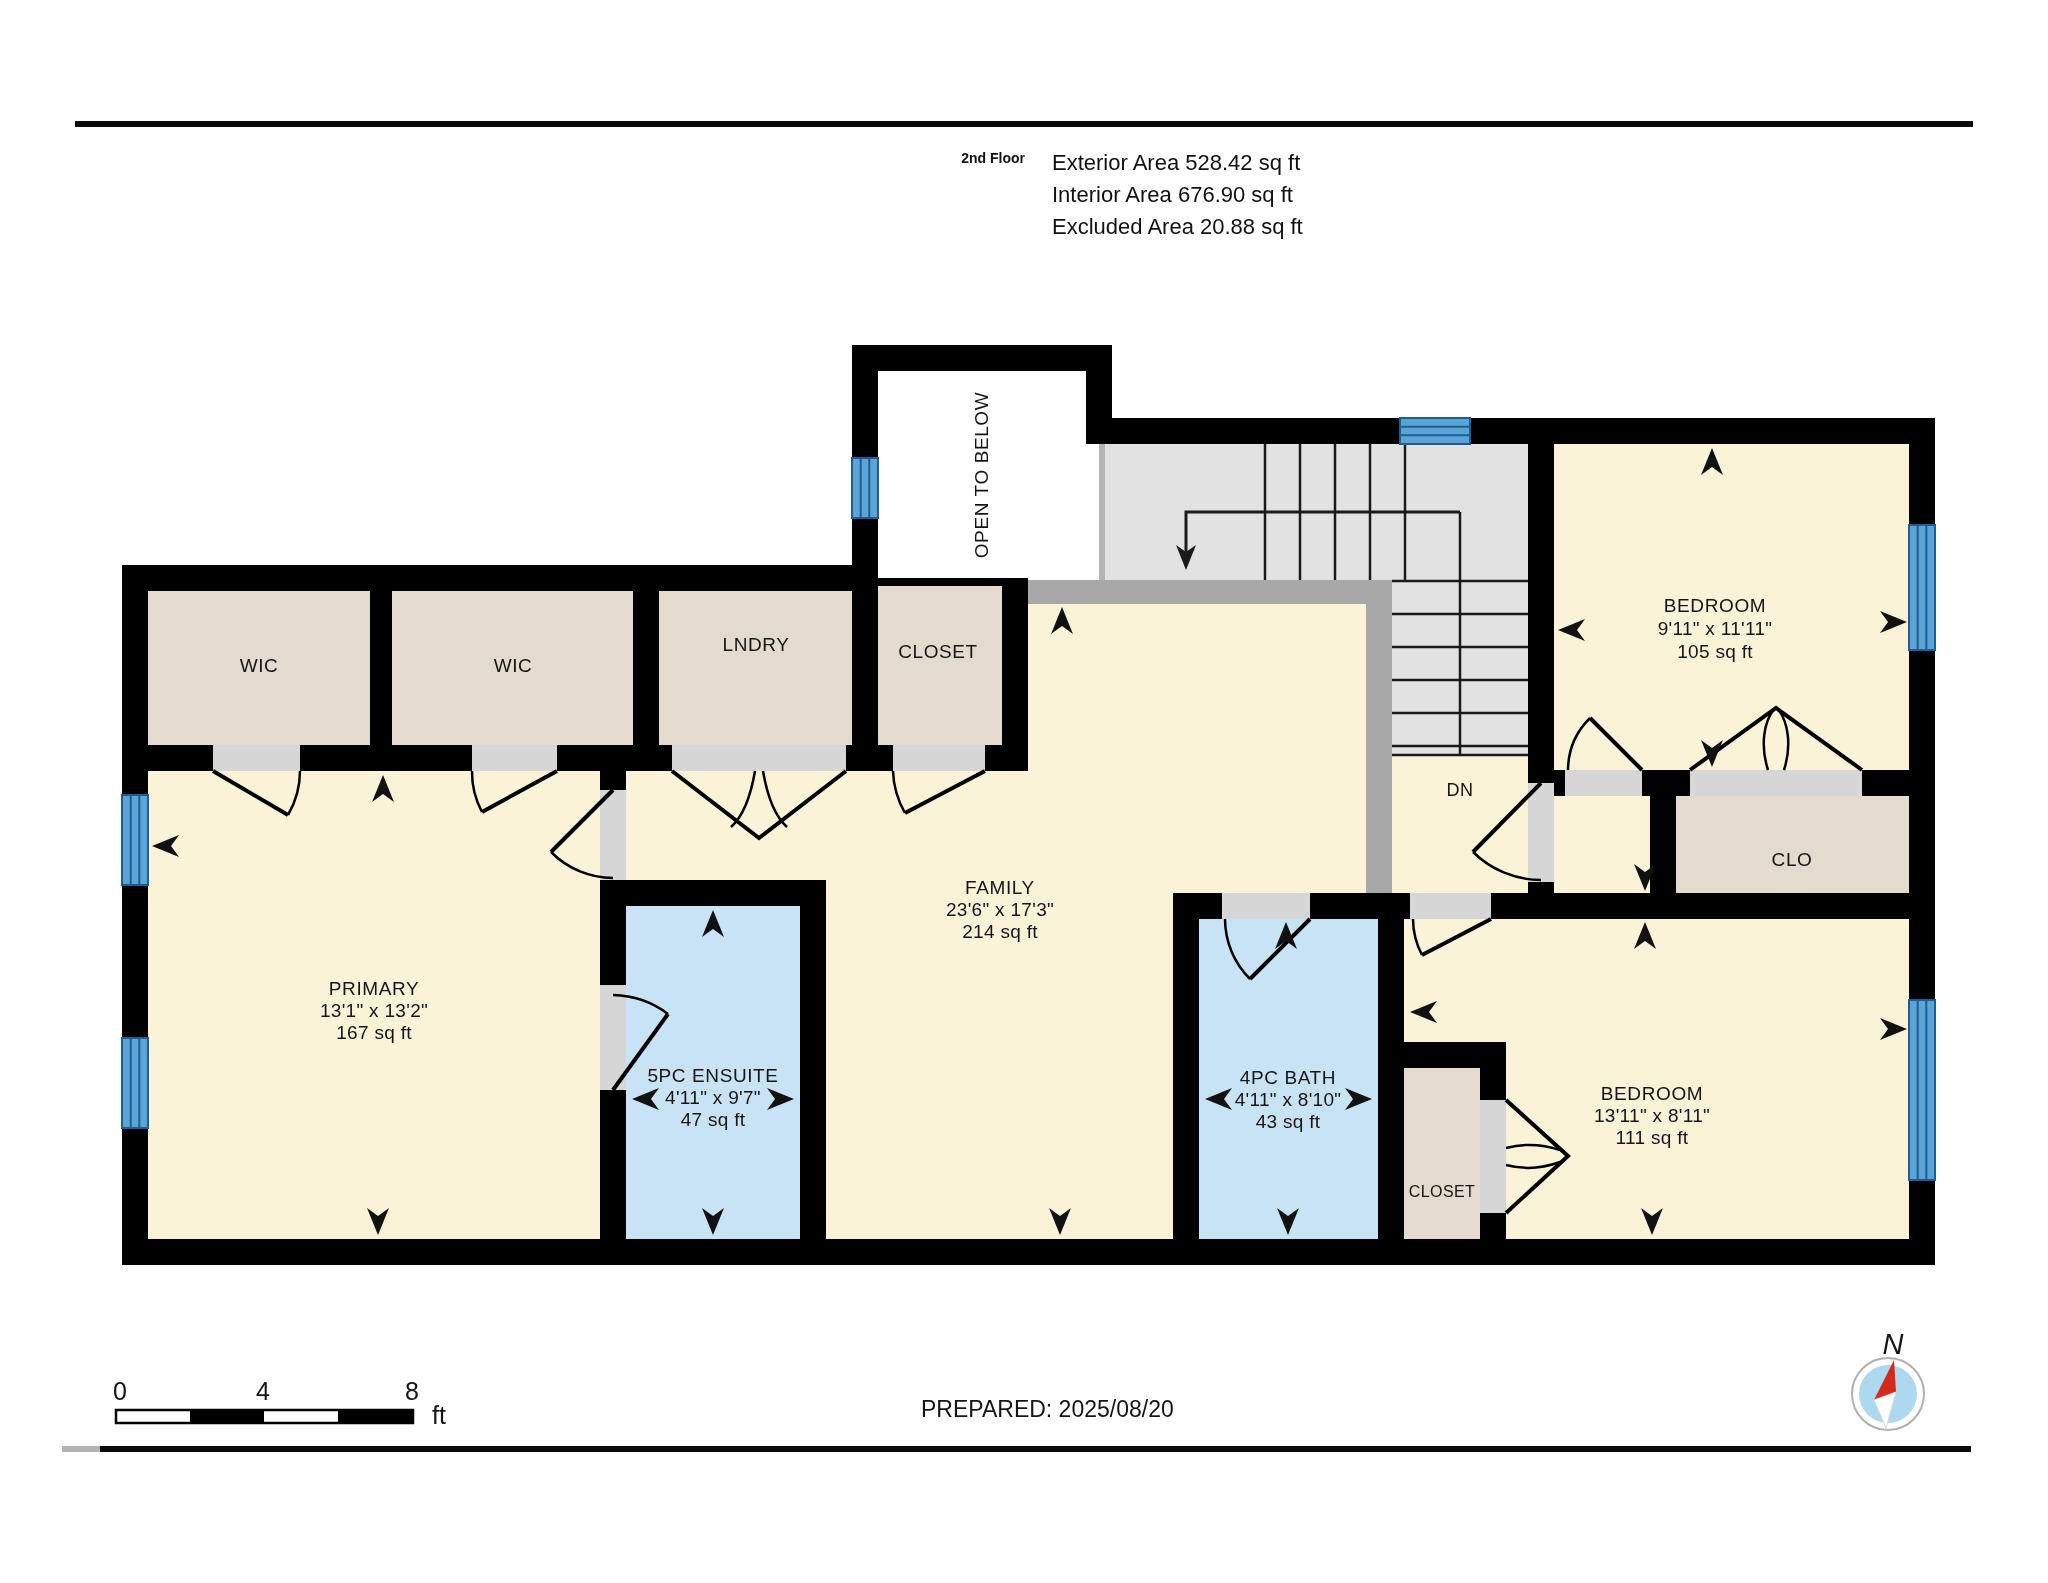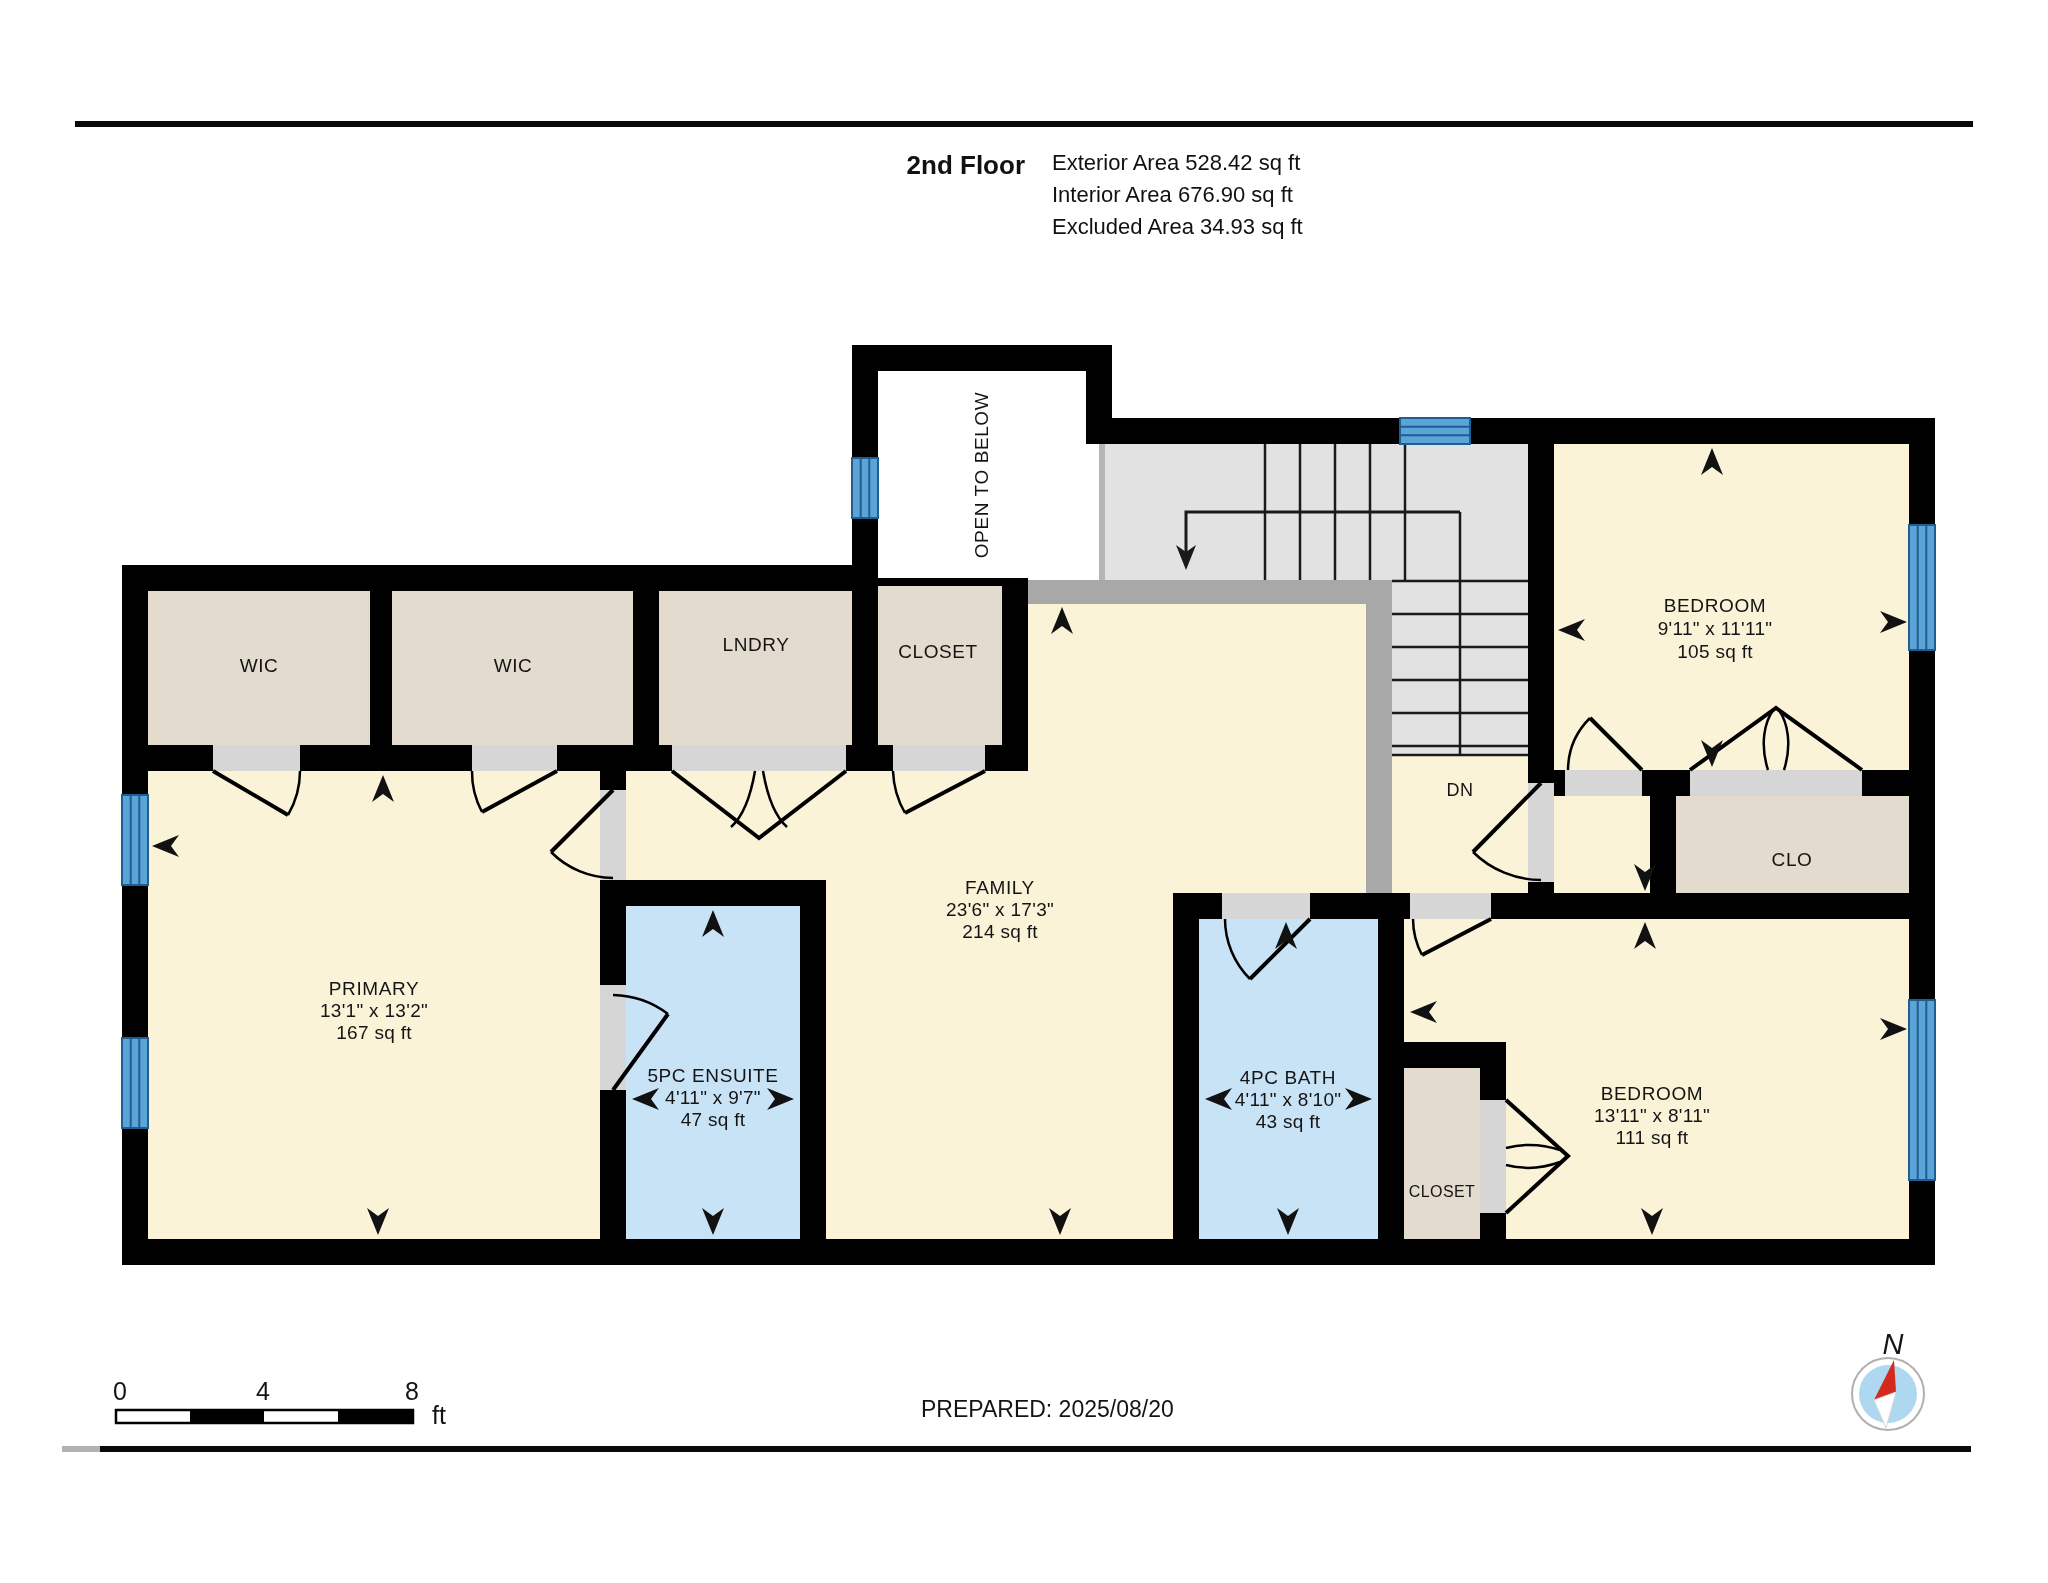--- a/index.html
+++ b/index.html
@@ -2,21 +2,21 @@
 <html><head>
 <meta charset="utf-8">
 <style>
   html,body{margin:0;padding:0;background:#ffffff;}
   .page{position:relative;width:2048px;height:1583px;background:#fff;overflow:hidden;
         font-family:"Liberation Sans",sans-serif;color:#111;}
   .title{position:absolute;left:0;top:54px;width:100%;text-align:center;
          font-size:44px;font-weight:bold;letter-spacing:0.5px;}
   .rule{position:absolute;left:75px;top:121px;width:1898px;height:6px;background:#0a0a0a;}
   .floor-label{position:absolute;left:700px;top:150px;width:325px;text-align:right;
-               font-size:26px;font-weight:bold;}
+               font-size:14px;font-weight:bold;}
   .area-line{position:absolute;left:1052px;font-size:22px;}
   .a0{top:150px}.a1{top:182px}.a2{top:214px}
   .plan-svg{position:absolute;left:0;top:0;}
   svg text{font-family:"Liberation Sans",sans-serif;fill:#141414;}
   .room-lbl{font-size:19px;letter-spacing:0.6px;}
   .room-sub{font-size:19px;letter-spacing:0.3px;}
   .small-lbl{font-size:16px;letter-spacing:0.4px;}
   .dn-lbl{font-size:18px;letter-spacing:0.5px;}
   .tick{font-size:25px;}
   .prepared{font-size:23px;}
@@ -28,21 +28,21 @@
 </style>
 </head>
 <body>
 
 <div class="page">
 
   <div class="rule"></div>
   <div class="floor-label">2nd Floor</div>
   <div class="area-line a0">Exterior Area 528.42 sq ft</div>
   <div class="area-line a1">Interior Area 676.90 sq ft</div>
-  <div class="area-line a2">Excluded Area 34.93 sq ft</div>
+  <div class="area-line a2">Excluded Area 20.88 sq ft</div>
 
   <svg class="plan-svg" width="2048" height="1583" viewBox="0 0 2048 1583">
 
     <g>
       <rect x="878" y="371" width="221" height="207" fill="#ffffff"></rect>
       <rect x="148" y="591" width="222" height="154" fill="#e3dcce"></rect>
       <rect x="392" y="591" width="241" height="154" fill="#e3dcce"></rect>
       <rect x="659" y="591" width="193" height="154" fill="#e3dcce"></rect>
       <rect x="878" y="586" width="124" height="159" fill="#e3dcce"></rect>
       <rect x="148" y="771" width="452" height="468" fill="#fbf3d8"></rect>

